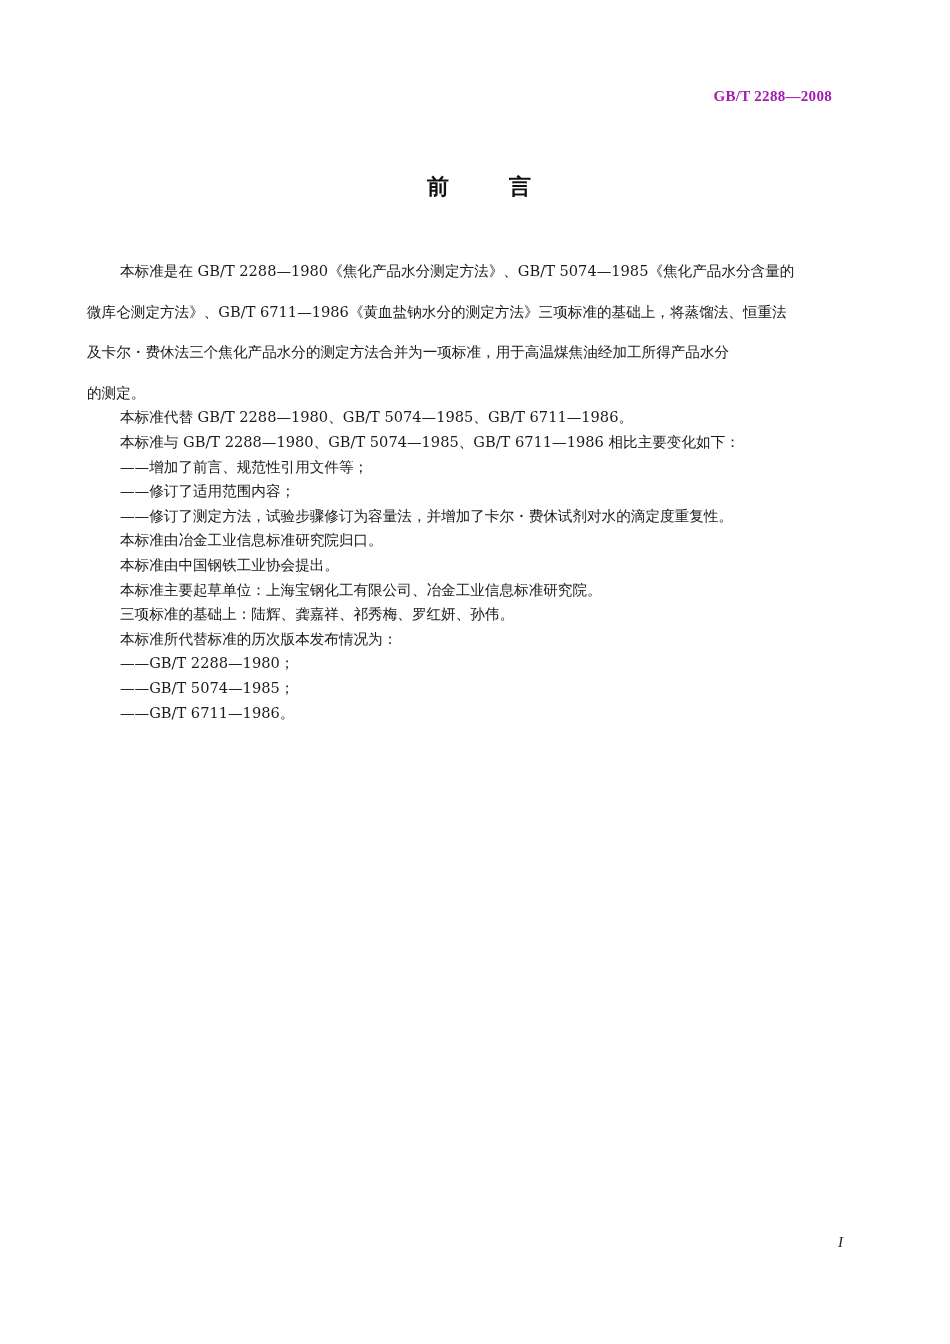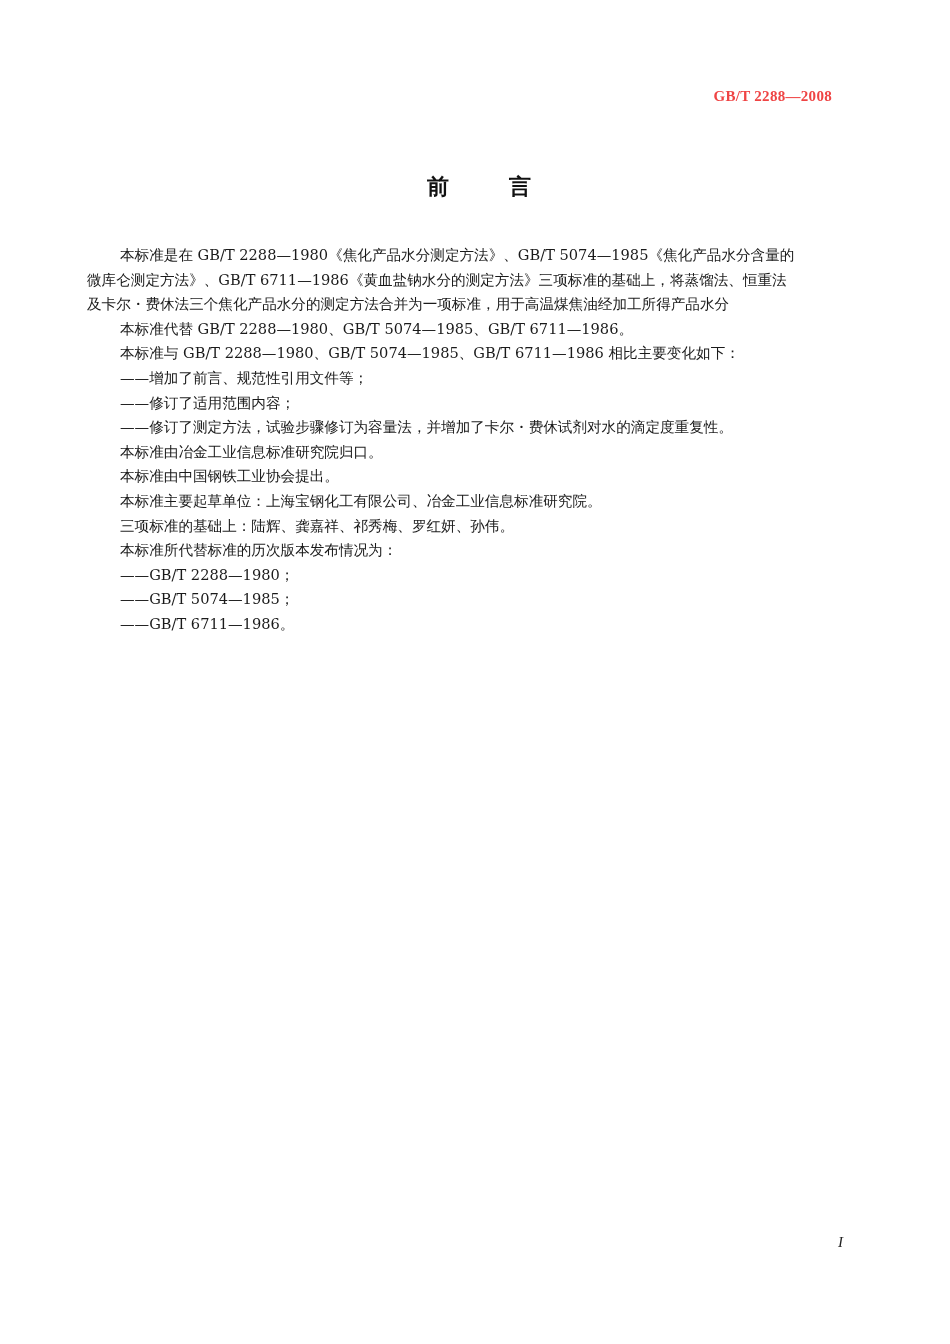--- a/index.html
+++ b/index.html
@@ -23,21 +23,21 @@
       background: #fff;
     }
     .std-code {
       position: absolute;
       top: 88px;
       right: 118px;
       font-family: "Liberation Serif", "DejaVu Serif", serif;
       font-weight: bold;
       font-size: 15px;
       letter-spacing: 0.3px;
-      color: #ef4444;
+      color: #a21caf;
     }
     .title {
       position: absolute;
       top: 172px;
       left: 4px;
       width: 950px;
       text-align: center;
       font-family: "DejaVu Sans", "Liberation Sans", sans-serif;
       font-size: 22px;
       font-weight: bold;
@@ -52,21 +52,21 @@
       width: 720px;
       font-size: 14.6px;
       line-height: 24.6px;
       text-align: justify;
     }
     .para {
       margin: 0;
       text-indent: 0;
       white-space: nowrap;
     }
-    .line { display: block; white-space: nowrap; }
+    .line { display: block; white-space: nowrap; margin-top: 16px; }
     .line.cont { margin-left: -33px; }
     .dash-item { display: block; white-space: nowrap; }
     .page-num {
       position: absolute;
       top: 1234px;
       left: 838px;
       font-family: "Liberation Serif", "DejaVu Serif", serif;
       font-style: italic;
       font-size: 15px;
       color: #222;
@@ -81,20 +81,21 @@
 
   <div class="title">
     <span class="t1">前</span><span class="t2">言</span>
   </div>
 
   <div class="body-text">
     <div class="para">
       <span class="line">本标准是在 GB/T 2288—1980《焦化产品水分测定方法》、GB/T 5074—1985《焦化产品水分含量的</span>
       <span class="line cont">微库仑测定方法》、GB/T 6711—1986《黄血盐钠水分的测定方法》三项标准的基础上，将蒸馏法、恒重法</span>
       <span class="line cont">及卡尔・费休法三个焦化产品水分的测定方法合并为一项标准，用于高温煤焦油经加工所得产品水分</span>
+      <span class="line cont">的测定。</span>
     </div>
     <div class="para">本标准代替 GB/T 2288—1980、GB/T 5074—1985、GB/T 6711—1986。</div>
     <div class="para">本标准与 GB/T 2288—1980、GB/T 5074—1985、GB/T 6711—1986 相比主要变化如下：</div>
     <div class="dash-list">
       <span class="dash-item">——增加了前言、规范性引用文件等；</span>
       <span class="dash-item">——修订了适用范围内容；</span>
       <span class="dash-item">——修订了测定方法，试验步骤修订为容量法，并增加了卡尔・费休试剂对水的滴定度重复性。</span>
     </div>
     <div class="para">本标准由冶金工业信息标准研究院归口。</div>
     <div class="para">本标准由中国钢铁工业协会提出。</div>

